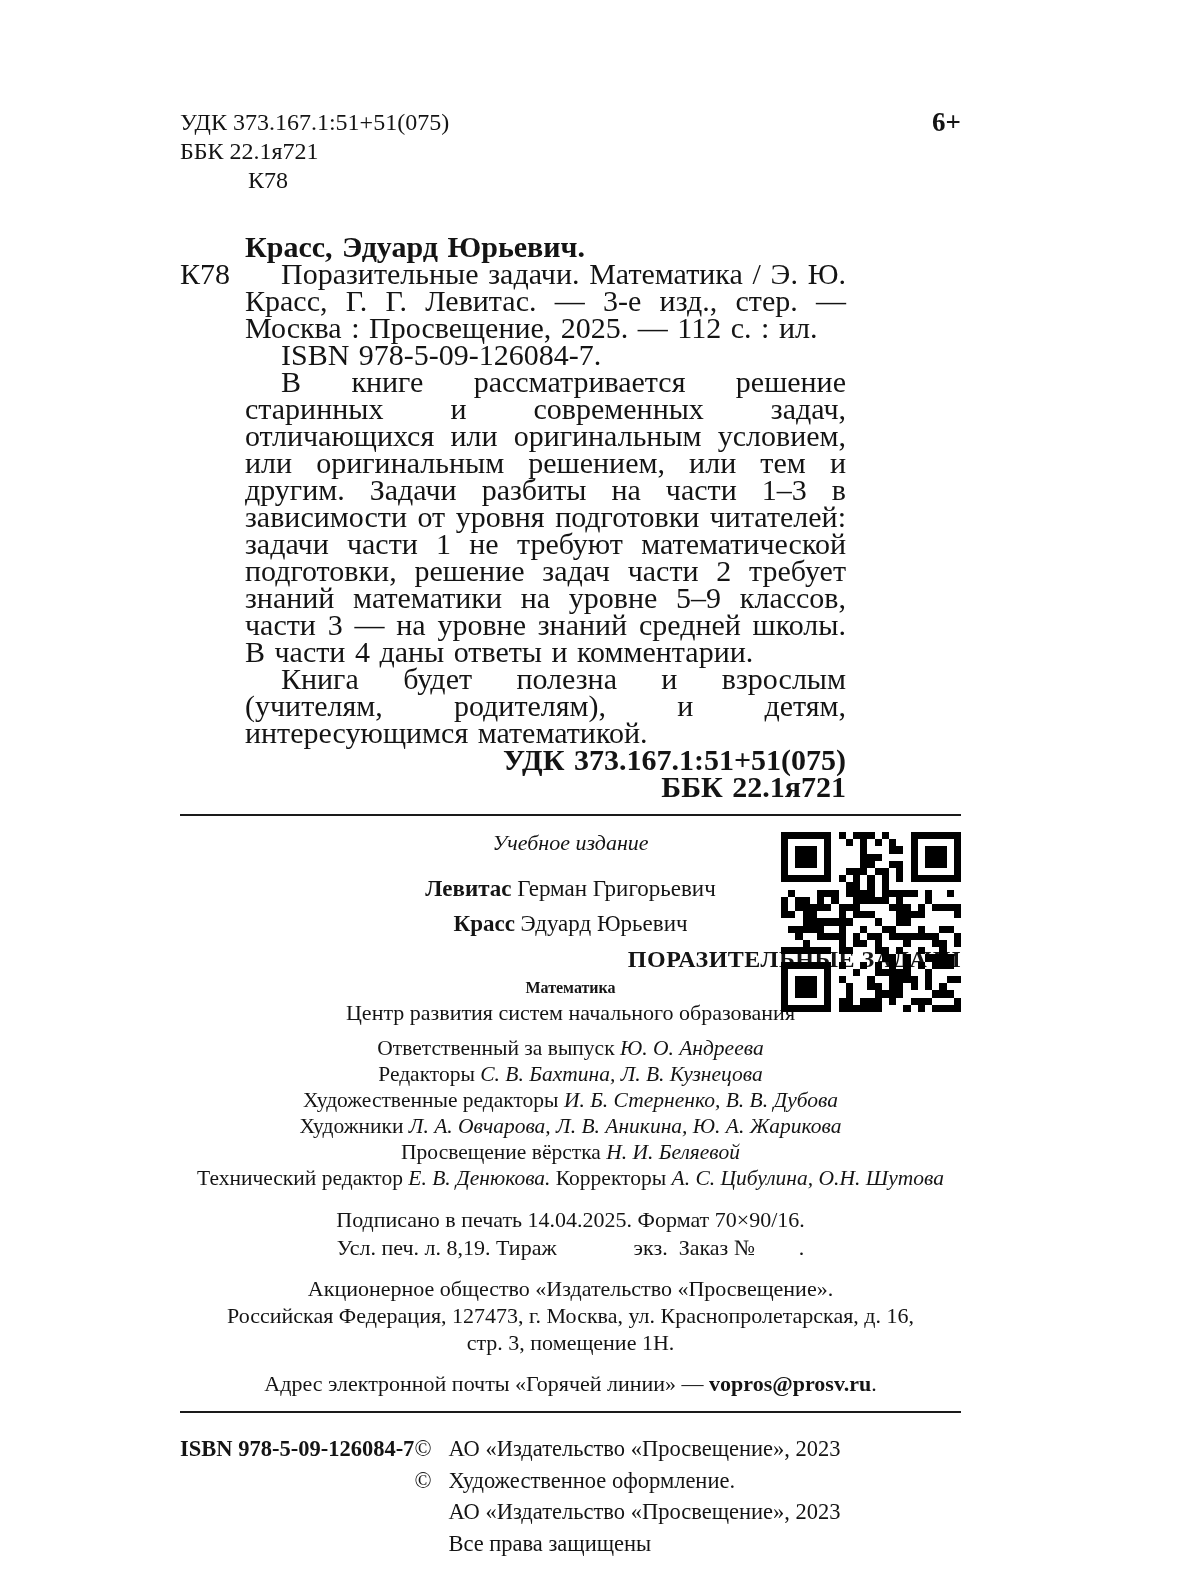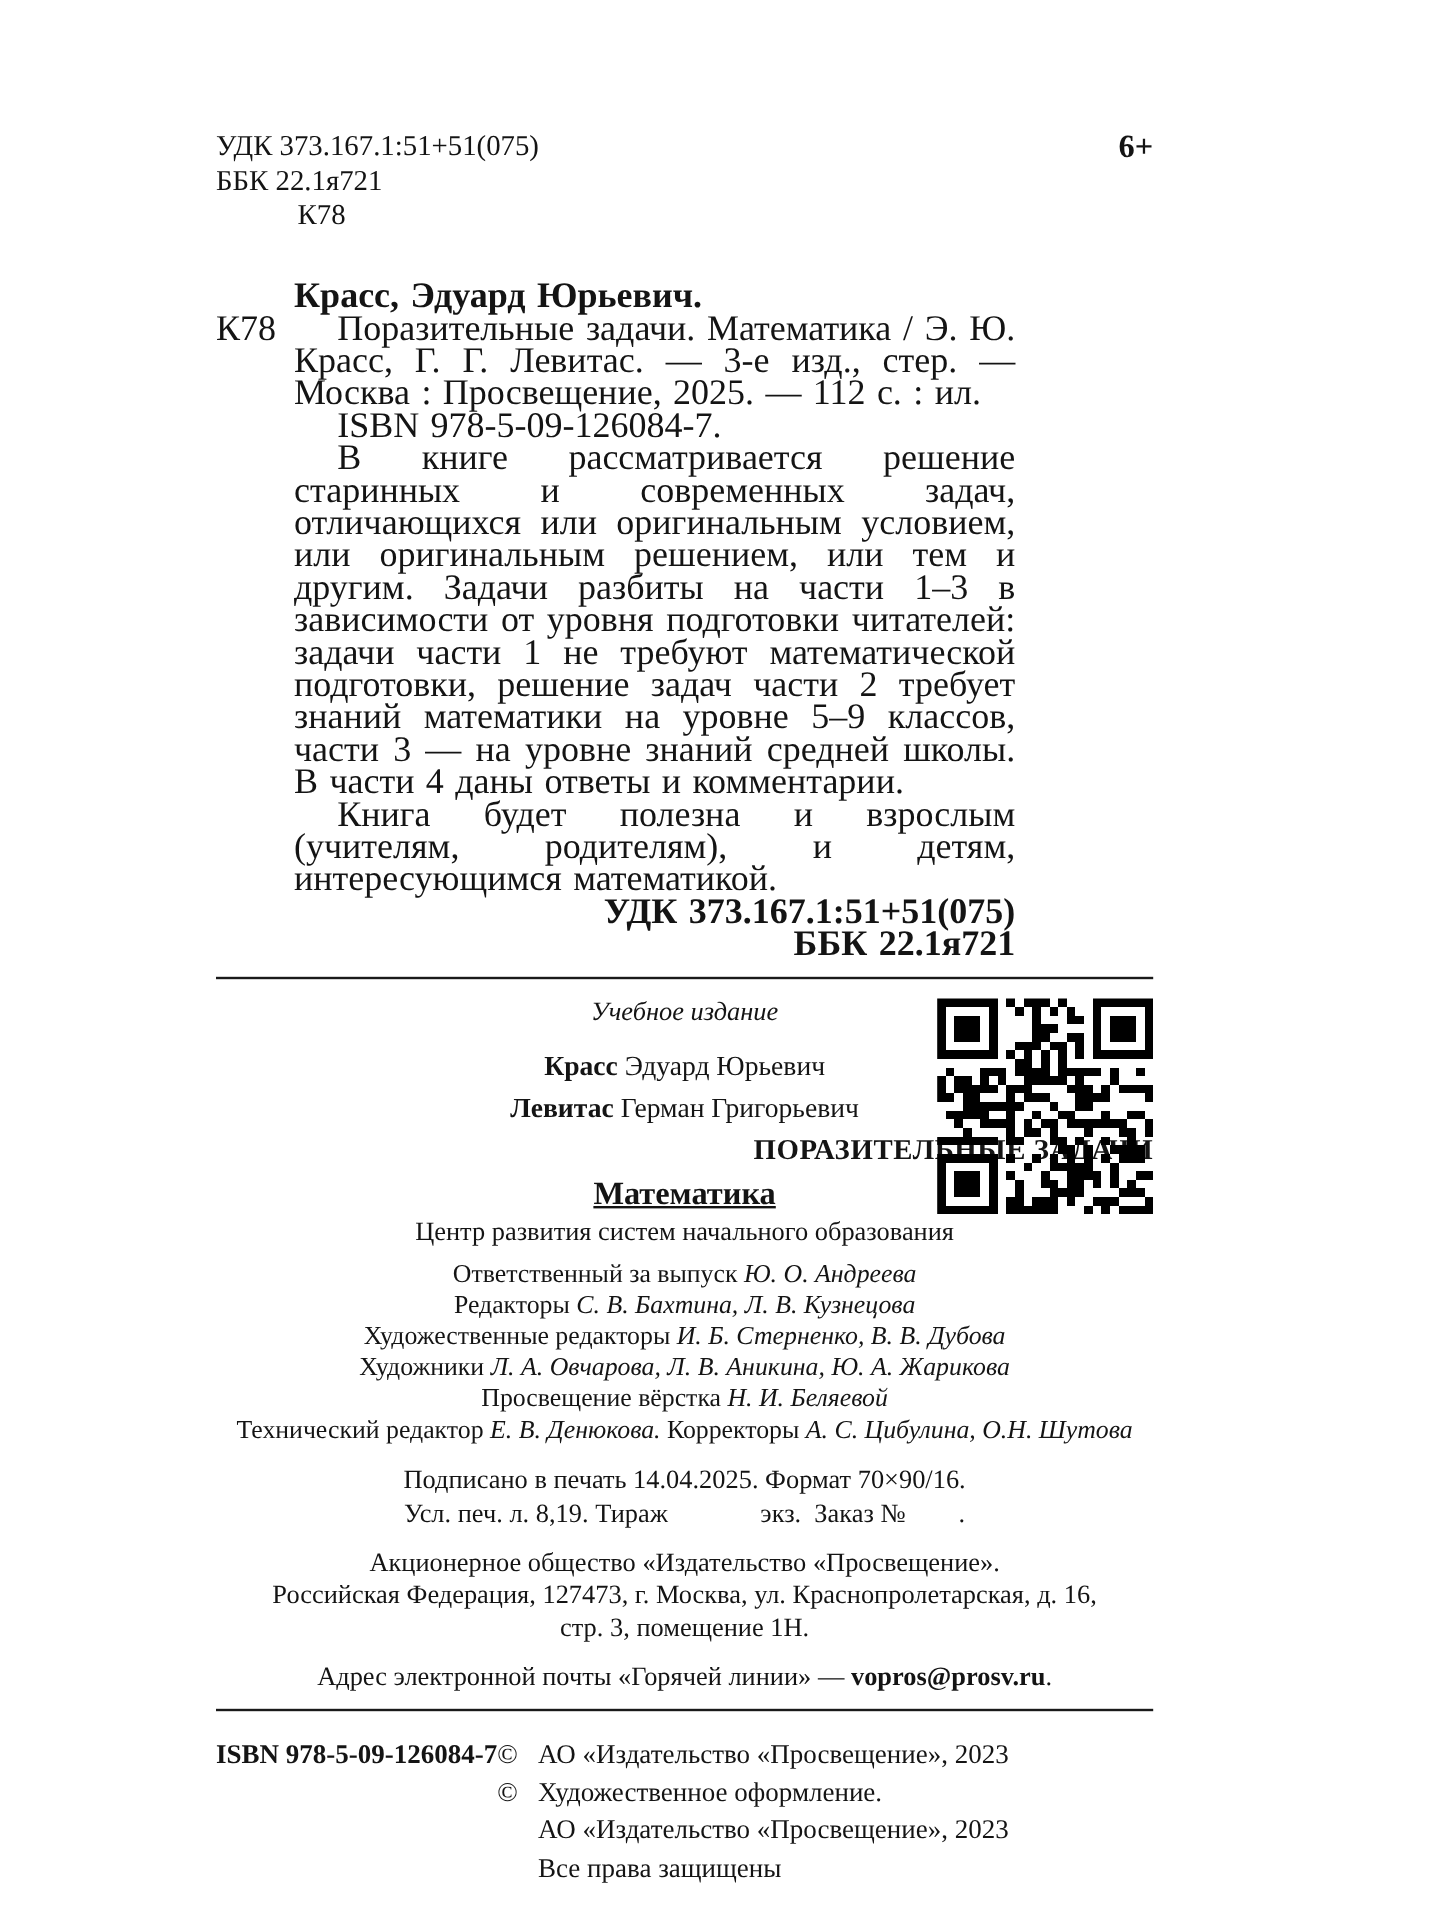--- a/index.html
+++ b/index.html
@@ -41,21 +41,21 @@
   .imprint { position:relative; text-align:center; padding-top:14px; font-size:22px; }
   .qr {
     position:absolute; right:0; top:16px;
     width:180px; height:180px;
   }
   .edition { font-style:italic; font-size:22px; margin-bottom:20px; }
   .author-line { font-size:23px; margin:9px 0; }
   .b { font-weight:bold; }
   .it { font-style:italic; }
   .book-title { font-weight:bold; font-size:24px; letter-spacing:.5px; margin-top:2px;text-align:right; }
-  .book-subtitle { font-weight:bold; font-size:27px; margin-top:6px;text-decoration:underline; }
+  .book-subtitle { font-weight:bold; font-size:16px; margin-top:6px; }
   .department { margin-top:3px; font-size:22px; }
   .staff { margin-top:9px; font-size:21.5px; line-height:26px; }
   .print-block { margin-top:15px; font-size:22px; line-height:28px; }
   .pub-block { margin-top:13px; font-size:22px; line-height:27px; }
   .hotline { margin-top:15px; font-size:22px; }
 
   
   .bottom-row { display:flex; margin-top:20px; font-size:22.5px; }
   .bottom-isbn { font-weight:bold; padding-top:3px; white-space:nowrap; }
   .copyright { width:466px; line-height:31.5px; }
@@ -91,26 +91,26 @@
   <hr class="rule">
 
   <div class="imprint">
     <div class="qr"><svg viewBox="0 0 25 25" width="100%" height="100%" shape-rendering="crispEdges">
           <path d="M0 0h1v1h-1zM1 0h1v1h-1zM2 0h1v1h-1zM3 0h1v1h-1zM4 0h1v1h-1zM5 0h1v1h-1zM6 0h1v1h-1zM8 0h1v1h-1zM10 0h1v1h-1zM11 0h1v1h-1zM12 0h1v1h-1zM14 0h1v1h-1zM18 0h1v1h-1zM19 0h1v1h-1zM20 0h1v1h-1zM21 0h1v1h-1zM22 0h1v1h-1zM23 0h1v1h-1zM24 0h1v1h-1zM0 1h1v1h-1zM6 1h1v1h-1zM9 1h1v1h-1zM11 1h1v1h-1zM13 1h1v1h-1zM15 1h1v1h-1zM18 1h1v1h-1zM24 1h1v1h-1zM0 2h1v1h-1zM2 2h1v1h-1zM3 2h1v1h-1zM4 2h1v1h-1zM6 2h1v1h-1zM11 2h1v1h-1zM15 2h1v1h-1zM16 2h1v1h-1zM18 2h1v1h-1zM20 2h1v1h-1zM21 2h1v1h-1zM22 2h1v1h-1zM24 2h1v1h-1zM0 3h1v1h-1zM2 3h1v1h-1zM3 3h1v1h-1zM4 3h1v1h-1zM6 3h1v1h-1zM11 3h1v1h-1zM12 3h1v1h-1zM13 3h1v1h-1zM18 3h1v1h-1zM20 3h1v1h-1zM21 3h1v1h-1zM22 3h1v1h-1zM24 3h1v1h-1zM0 4h1v1h-1zM2 4h1v1h-1zM3 4h1v1h-1zM4 4h1v1h-1zM6 4h1v1h-1zM11 4h1v1h-1zM12 4h1v1h-1zM15 4h1v1h-1zM16 4h1v1h-1zM18 4h1v1h-1zM20 4h1v1h-1zM21 4h1v1h-1zM22 4h1v1h-1zM24 4h1v1h-1zM0 5h1v1h-1zM6 5h1v1h-1zM9 5h1v1h-1zM10 5h1v1h-1zM11 5h1v1h-1zM13 5h1v1h-1zM14 5h1v1h-1zM16 5h1v1h-1zM18 5h1v1h-1zM24 5h1v1h-1zM0 6h1v1h-1zM1 6h1v1h-1zM2 6h1v1h-1zM3 6h1v1h-1zM4 6h1v1h-1zM5 6h1v1h-1zM6 6h1v1h-1zM8 6h1v1h-1zM10 6h1v1h-1zM12 6h1v1h-1zM14 6h1v1h-1zM16 6h1v1h-1zM18 6h1v1h-1zM19 6h1v1h-1zM20 6h1v1h-1zM21 6h1v1h-1zM22 6h1v1h-1zM23 6h1v1h-1zM24 6h1v1h-1zM9 7h1v1h-1zM10 7h1v1h-1zM12 7h1v1h-1zM14 7h1v1h-1zM1 8h1v1h-1zM5 8h1v1h-1zM6 8h1v1h-1zM7 8h1v1h-1zM9 8h1v1h-1zM10 8h1v1h-1zM11 8h1v1h-1zM12 8h1v1h-1zM14 8h1v1h-1zM15 8h1v1h-1zM16 8h1v1h-1zM17 8h1v1h-1zM18 8h1v1h-1zM20 8h1v1h-1zM23 8h1v1h-1zM0 9h1v1h-1zM2 9h1v1h-1zM3 9h1v1h-1zM5 9h1v1h-1zM7 9h1v1h-1zM10 9h1v1h-1zM11 9h1v1h-1zM12 9h1v1h-1zM13 9h1v1h-1zM14 9h1v1h-1zM16 9h1v1h-1zM20 9h1v1h-1zM0 10h1v1h-1zM2 10h1v1h-1zM3 10h1v1h-1zM4 10h1v1h-1zM5 10h1v1h-1zM6 10h1v1h-1zM8 10h1v1h-1zM9 10h1v1h-1zM10 10h1v1h-1zM15 10h1v1h-1zM16 10h1v1h-1zM17 10h1v1h-1zM19 10h1v1h-1zM21 10h1v1h-1zM22 10h1v1h-1zM23 10h1v1h-1zM24 10h1v1h-1zM0 11h1v1h-1zM1 11h1v1h-1zM3 11h1v1h-1zM4 11h1v1h-1zM8 11h1v1h-1zM10 11h1v1h-1zM11 11h1v1h-1zM12 11h1v1h-1zM16 11h1v1h-1zM17 11h1v1h-1zM18 11h1v1h-1zM19 11h1v1h-1zM24 11h1v1h-1zM3 12h1v1h-1zM4 12h1v1h-1zM5 12h1v1h-1zM6 12h1v1h-1zM7 12h1v1h-1zM8 12h1v1h-1zM9 12h1v1h-1zM13 12h1v1h-1zM16 12h1v1h-1zM17 12h1v1h-1zM1 13h1v1h-1zM2 13h1v1h-1zM3 13h1v1h-1zM4 13h1v1h-1zM5 13h1v1h-1zM8 13h1v1h-1zM11 13h1v1h-1zM14 13h1v1h-1zM15 13h1v1h-1zM19 13h1v1h-1zM22 13h1v1h-1zM23 13h1v1h-1zM2 14h1v1h-1zM5 14h1v1h-1zM6 14h1v1h-1zM7 14h1v1h-1zM8 14h1v1h-1zM10 14h1v1h-1zM12 14h1v1h-1zM13 14h1v1h-1zM15 14h1v1h-1zM16 14h1v1h-1zM17 14h1v1h-1zM18 14h1v1h-1zM19 14h1v1h-1zM20 14h1v1h-1zM21 14h1v1h-1zM24 14h1v1h-1zM3 15h1v1h-1zM8 15h1v1h-1zM10 15h1v1h-1zM11 15h1v1h-1zM13 15h1v1h-1zM17 15h1v1h-1zM21 15h1v1h-1zM22 15h1v1h-1zM24 15h1v1h-1zM0 16h1v1h-1zM1 16h1v1h-1zM2 16h1v1h-1zM3 16h1v1h-1zM4 16h1v1h-1zM5 16h1v1h-1zM6 16h1v1h-1zM8 16h1v1h-1zM9 16h1v1h-1zM13 16h1v1h-1zM14 16h1v1h-1zM16 16h1v1h-1zM19 16h1v1h-1zM22 16h1v1h-1zM14 17h1v1h-1zM15 17h1v1h-1zM17 17h1v1h-1zM20 17h1v1h-1zM21 17h1v1h-1zM22 17h1v1h-1zM23 17h1v1h-1zM0 18h1v1h-1zM1 18h1v1h-1zM2 18h1v1h-1zM3 18h1v1h-1zM4 18h1v1h-1zM5 18h1v1h-1zM6 18h1v1h-1zM8 18h1v1h-1zM11 18h1v1h-1zM13 18h1v1h-1zM15 18h1v1h-1zM17 18h1v1h-1zM19 18h1v1h-1zM21 18h1v1h-1zM22 18h1v1h-1zM23 18h1v1h-1zM0 19h1v1h-1zM6 19h1v1h-1zM10 19h1v1h-1zM13 19h1v1h-1zM14 19h1v1h-1zM15 19h1v1h-1zM16 19h1v1h-1zM17 19h1v1h-1zM20 19h1v1h-1zM0 20h1v1h-1zM2 20h1v1h-1zM3 20h1v1h-1zM4 20h1v1h-1zM6 20h1v1h-1zM8 20h1v1h-1zM12 20h1v1h-1zM15 20h1v1h-1zM16 20h1v1h-1zM17 20h1v1h-1zM18 20h1v1h-1zM20 20h1v1h-1zM23 20h1v1h-1zM24 20h1v1h-1zM0 21h1v1h-1zM2 21h1v1h-1zM3 21h1v1h-1zM4 21h1v1h-1zM6 21h1v1h-1zM9 21h1v1h-1zM12 21h1v1h-1zM13 21h1v1h-1zM15 21h1v1h-1zM16 21h1v1h-1zM18 21h1v1h-1zM20 21h1v1h-1zM22 21h1v1h-1zM0 22h1v1h-1zM2 22h1v1h-1zM3 22h1v1h-1zM4 22h1v1h-1zM6 22h1v1h-1zM9 22h1v1h-1zM13 22h1v1h-1zM14 22h1v1h-1zM15 22h1v1h-1zM16 22h1v1h-1zM21 22h1v1h-1zM22 22h1v1h-1zM23 22h1v1h-1zM0 23h1v1h-1zM6 23h1v1h-1zM8 23h1v1h-1zM9 23h1v1h-1zM11 23h1v1h-1zM12 23h1v1h-1zM13 23h1v1h-1zM15 23h1v1h-1zM18 23h1v1h-1zM19 23h1v1h-1zM20 23h1v1h-1zM24 23h1v1h-1zM0 24h1v1h-1zM1 24h1v1h-1zM2 24h1v1h-1zM3 24h1v1h-1zM4 24h1v1h-1zM5 24h1v1h-1zM6 24h1v1h-1zM8 24h1v1h-1zM9 24h1v1h-1zM10 24h1v1h-1zM11 24h1v1h-1zM12 24h1v1h-1zM13 24h1v1h-1zM17 24h1v1h-1zM19 24h1v1h-1zM21 24h1v1h-1zM22 24h1v1h-1zM23 24h1v1h-1zM24 24h1v1h-1z" fill="#000"></path>
         </svg></div>
 
     <div class="edition">Учебное издание</div>
 
     <div class="author-line">
+      <span class="b">Левитас</span>
+      <span>Герман Григорьевич</span>
+    </div>
+    <div class="author-line">
       <span class="b">Красс</span>
       <span>Эдуард Юрьевич</span>
-    </div>
-    <div class="author-line">
-      <span class="b">Левитас</span>
-      <span>Герман Григорьевич</span>
     </div>
 
     <div class="book-title">ПОРАЗИТЕЛЬНЫЕ  ЗАДАЧИ</div>
     <div class="book-subtitle">Математика</div>
 
     <div class="department">Центр развития систем начального образования</div>
 
     <div class="staff">
       <div class="staff-line">
         <span>Ответственный за выпуск</span>

